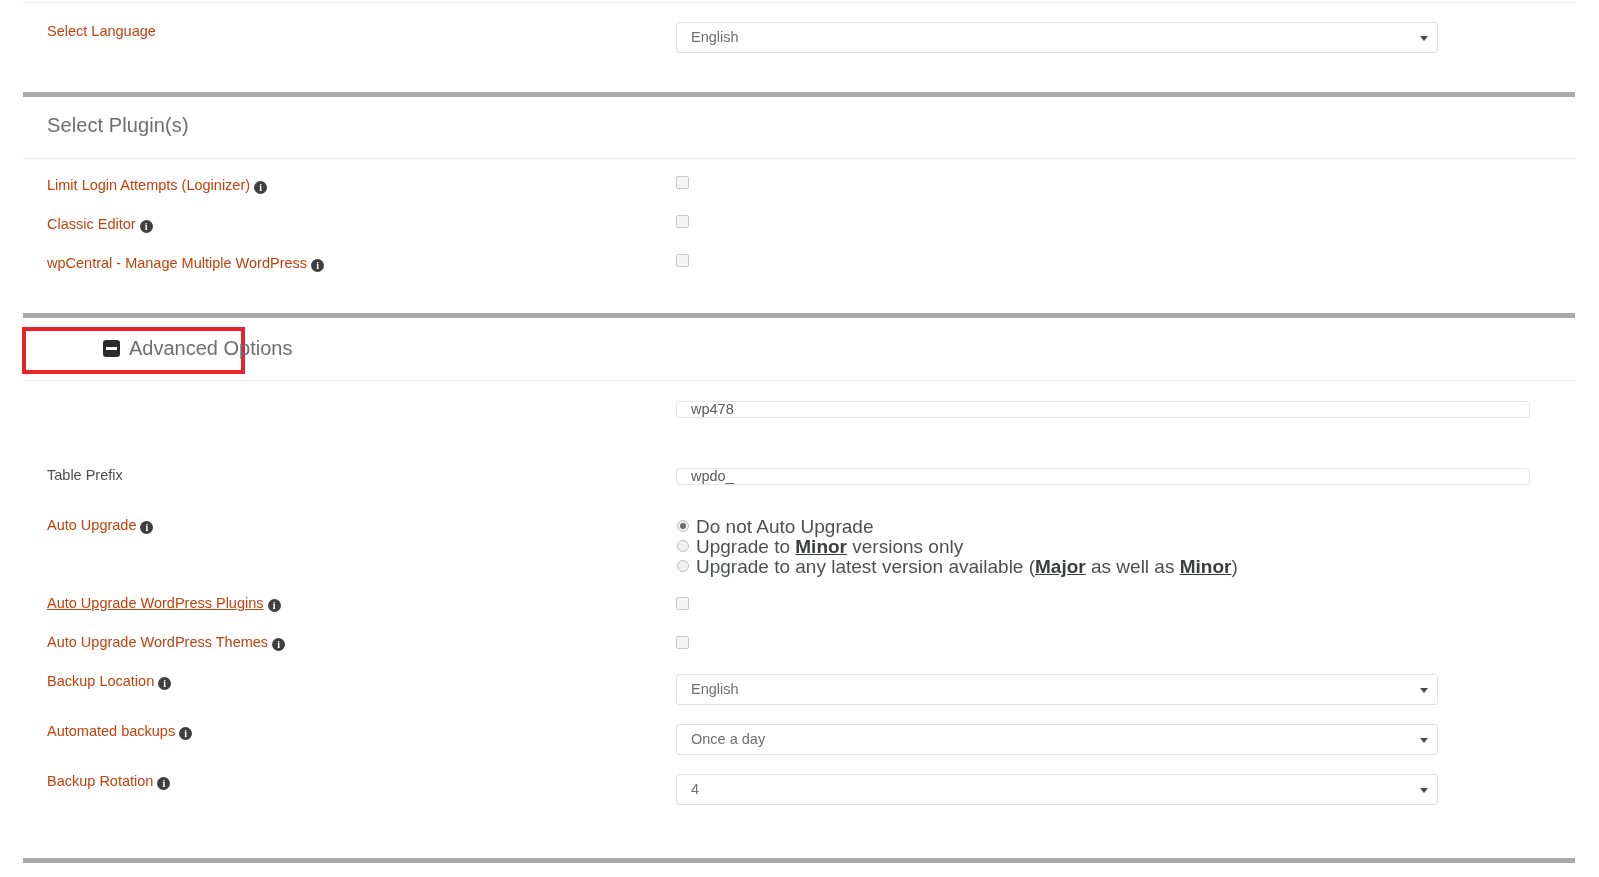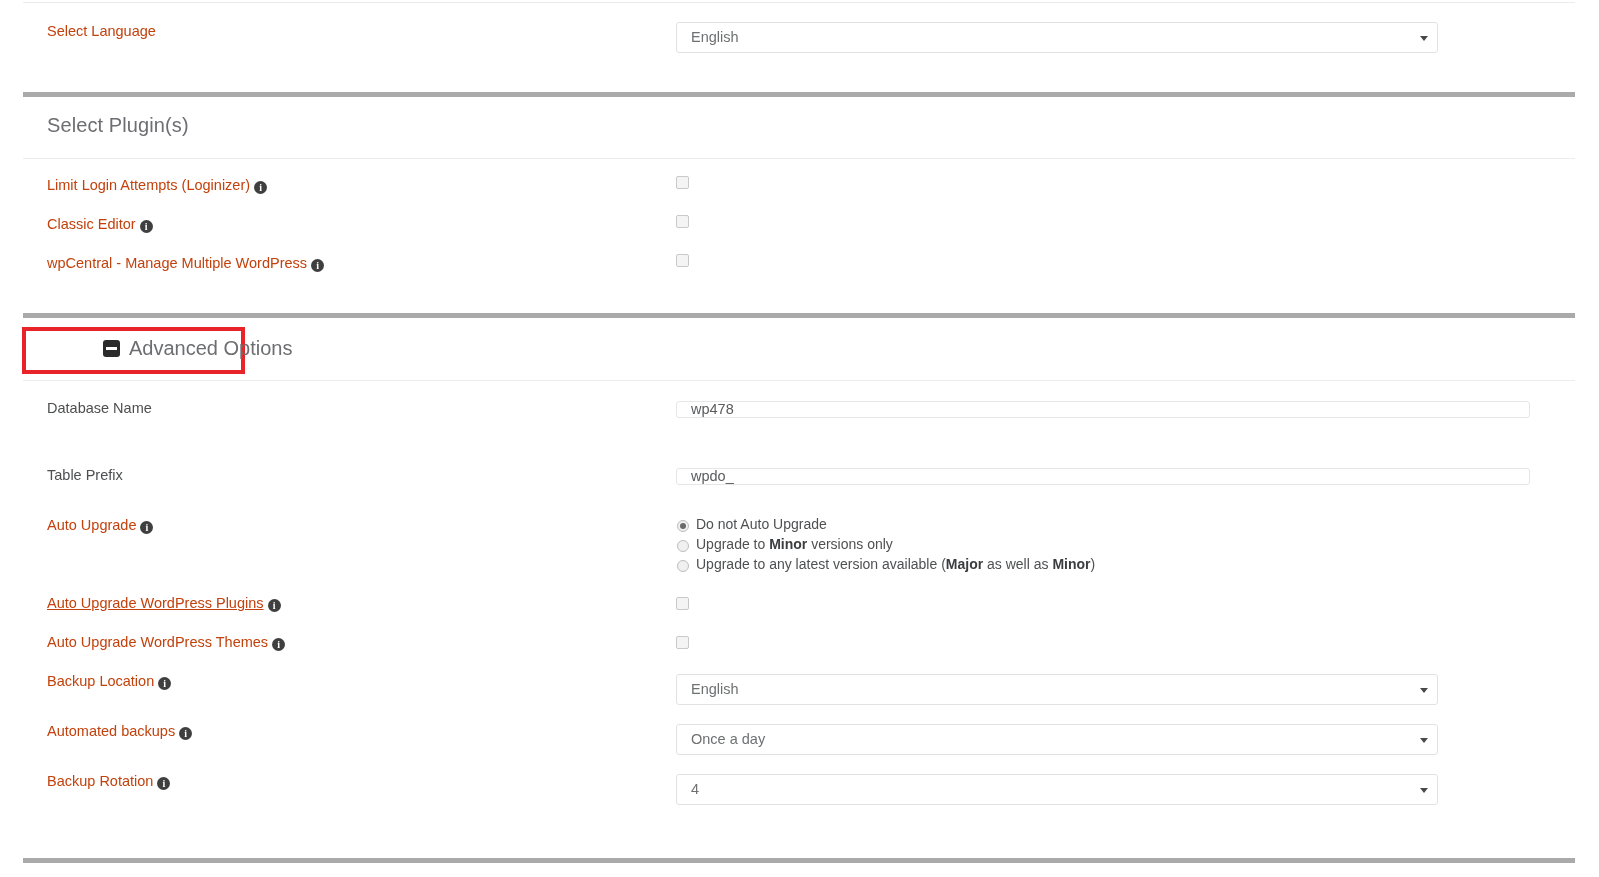--- a/index.html
+++ b/index.html
@@ -149,21 +149,21 @@
     border-radius: 2px;
     background: #f4f4f4;
     display: block;
   }
 
   
   .radio-row {
     display: flex;
     align-items: flex-start;
     height: 20px;
-    font-size: 14px;
+    font-size: 19px;
     color: #4f5052;
   }
   .rb {
     box-sizing: border-box;
     width: 12px;
     height: 12px;
     border-radius: 50%;
     border: 1px solid #bdbdbd;
     background: #f0f0f0;
     margin-right: 7px;
@@ -175,21 +175,21 @@
     content: "";
     position: absolute;
     left: 2px;
     top: 2px;
     width: 6px;
     height: 6px;
     border-radius: 50%;
     background: #6b6b6b;
   }
   .radio-label { white-space: nowrap; }
-  .radio-label b { font-weight: bold; color: #3c3d3f; }
+  .radio-label b { font-weight: bold; color: #3c3d3f; text-decoration: underline; }
 
   
   .annot-box {
     position: absolute;
     left: 22px;
     top: 327px;
     width: 223px;
     height: 47px;
     box-sizing: border-box;
     border: 4px solid #e8232a;
@@ -282,21 +282,20 @@
 
   <div class="annot-box"></div>
   <div class="adv-header">
     <span class="minus-icon"></span>
     <span class="adv-title">Advanced Options</span>
   </div>
   <div class="hr-thin" style="top:380px;"></div>
 
   <div class="row" style="top:399px;">
     <div class="label-col">
-      <div class="fld-label strong">Database Name</div>
     </div>
     <div class="field-col" style="top:1px;">
       <input class="text-input" type="text" value="wp478" style="">
     </div>
   </div>
 
   <div class="row" style="top:466px;">
     <div class="label-col">
       <div class="fld-label strong">Table Prefix</div>
     </div>

